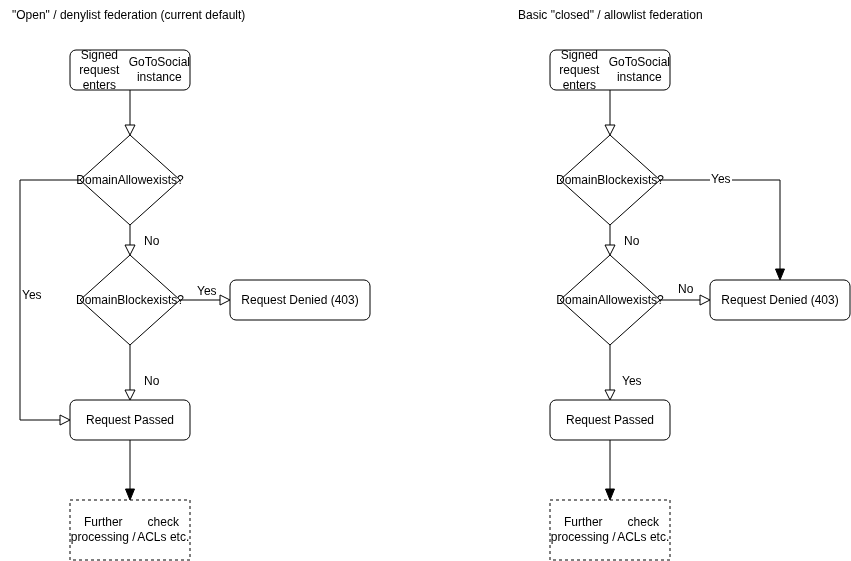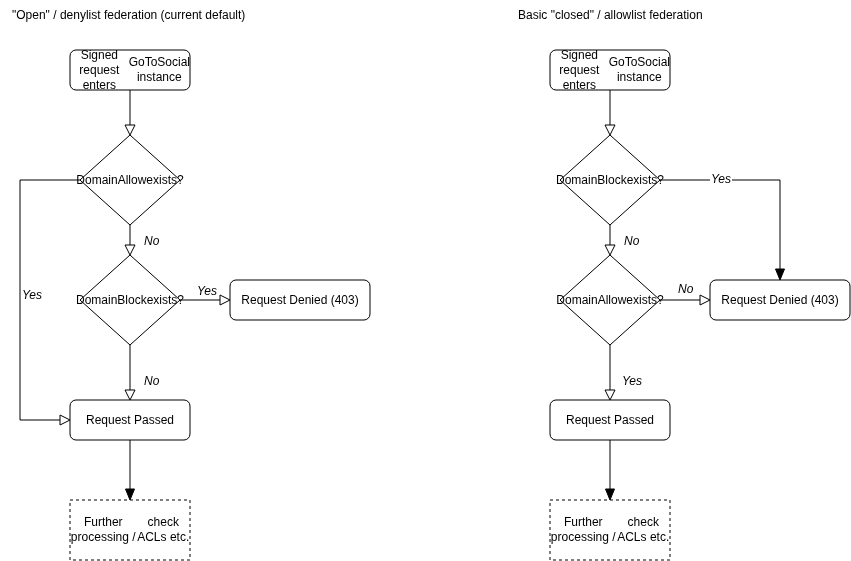--- a/index.html
+++ b/index.html
@@ -32,21 +32,20 @@
     pointer-events: none;
   }
   .edge-label {
     position: absolute;
     font-size: 12px;
     line-height: 14px;
     color: #000000;
     background: #ffffff;
     padding: 0 1px;
     white-space: nowrap;
-    font-style: italic;
   }
   .edge-label.no-bg { background: transparent; padding: 0; }
 </style>
 </head>
 <body>
 
 <div class="canvas">
 
   <svg class="layer-svg" width="851" height="561" viewBox="0 0 851 561">
     <g stroke="#000000" stroke-width="1" fill="none">

